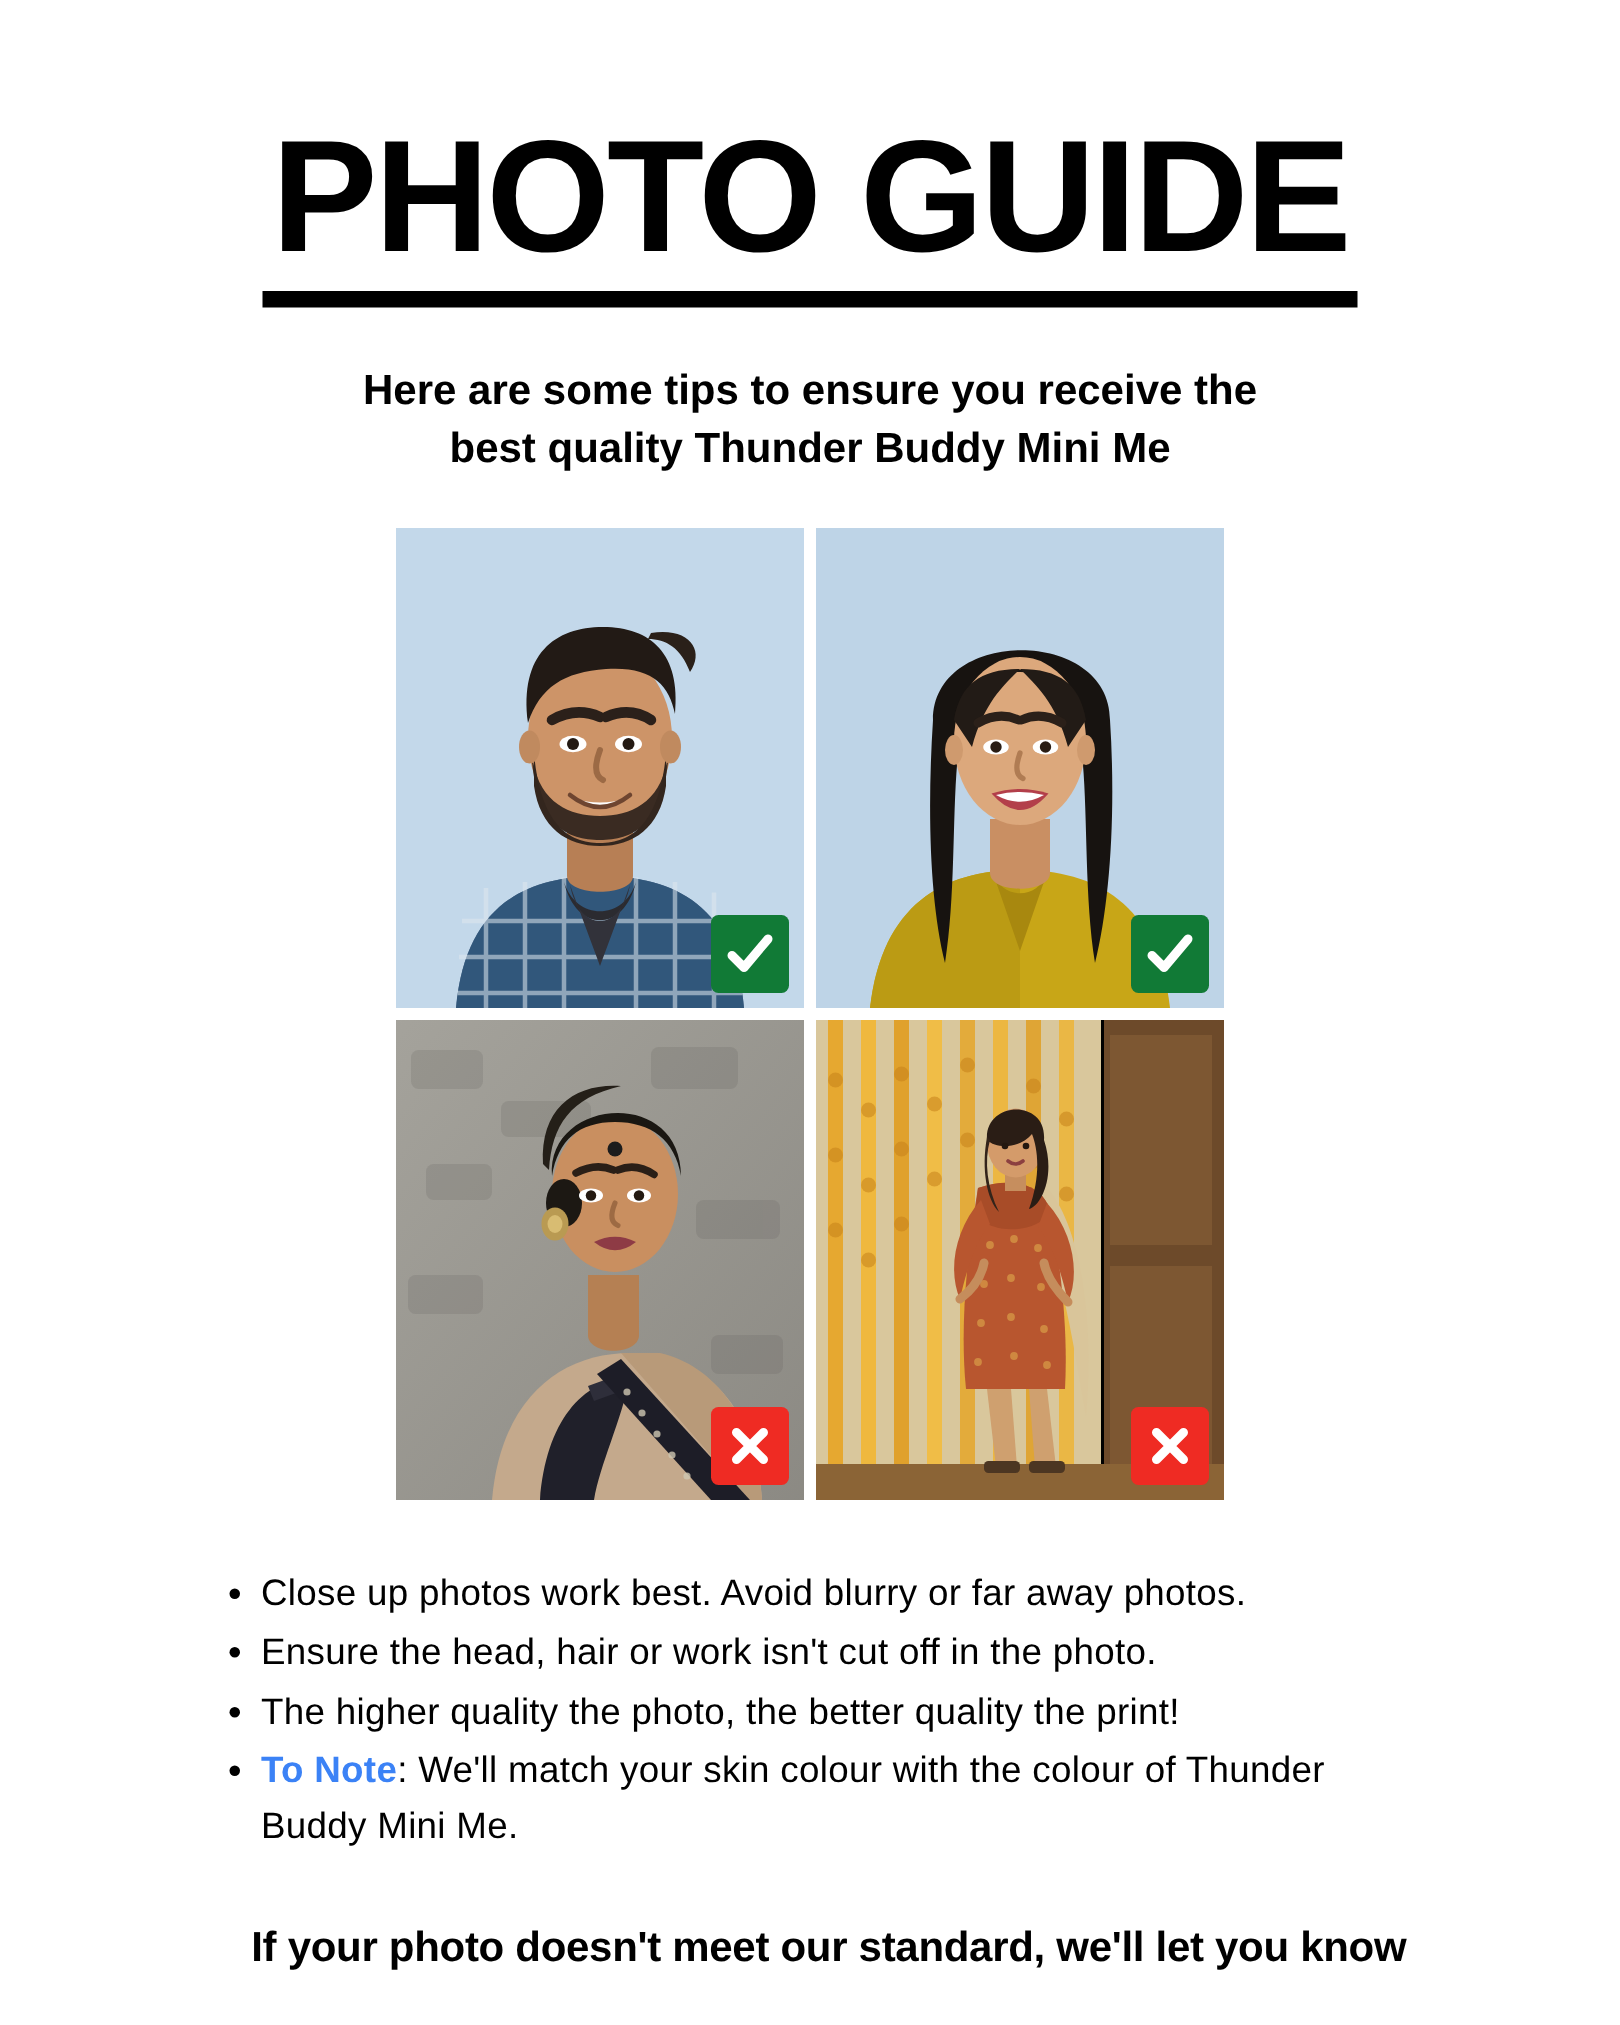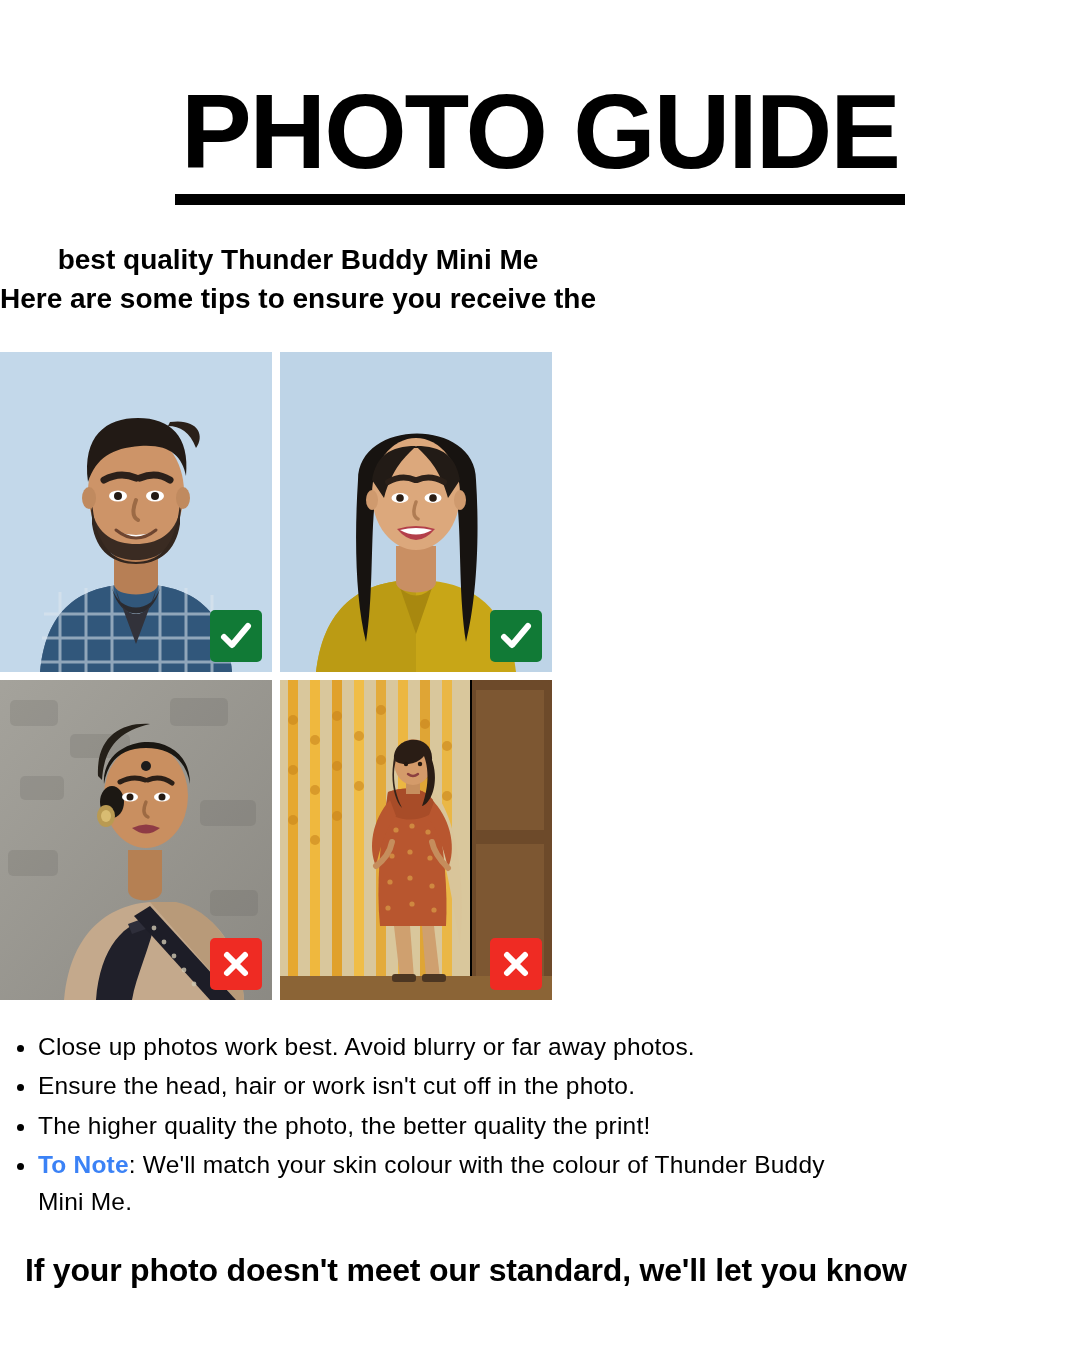--- a/index.html
+++ b/index.html
@@ -14,21 +14,21 @@
     font-family: "Liberation Sans", sans-serif;
     color: #000000;
     overflow: hidden;
   }
   .page {
     width: 1080px;
     height: 1350px;
     position: relative;
     display: flex;
     flex-direction: column;
-    align-items: flex-start;
+    align-items: center;
   }
 
   
   .title-wrap {
     margin-top: 78px;
     text-align: center;
     width: 100%;
   }
   .title {
     font-size: 106px;
@@ -86,53 +86,53 @@
 
   .fig { position: absolute; left: 0; top: 0; width: 100%; height: 100%; }
 
   
   .bullets {
     margin-top: 28px;
     width: 840px;
     padding-left: 0;
   }
   .bullets ul {
-    margin: 0;
+    margin: 16px;
     padding-left: 38px;
   }
   .bullets li {
     font-size: 24.5px;
     line-height: 1.52;
     letter-spacing: 0.2px;
     margin-bottom: 2px;
   }
   .tonote { color: #3b82f6; font-weight: bold; }
 
   
   .footer {
     margin-top: 30px;
-    font-size: 32px;
+    font-size: 28px;
     font-weight: bold;
     text-align: center;
     letter-spacing: -0.2px;
     margin-left: 25px;
   }
 </style>
 </head>
 <body>
 
 <div class="page">
 
   <div class="title-wrap">
     <div class="title">PHOTO GUIDE</div>
   </div>
 
   <div class="subtitle">
+    <div>Here are some tips to ensure you receive the</div>
     <div>best quality Thunder Buddy Mini Me</div>
-    <div>Here are some tips to ensure you receive the</div>
   </div>
 
   <div class="grid">
 
     <div class="cell p1">
       <svg class="fig" viewBox="0 0 272 320" preserveAspectRatio="xMidYMid slice">
         <rect x="0" y="0" width="272" height="320" fill="#c3d8ea"></rect>
 
         <path d="M40 320 C46 252 86 232 136 232 C186 232 226 252 232 320 Z" fill="#2f4f72"></path>
         <g opacity="0.75">

